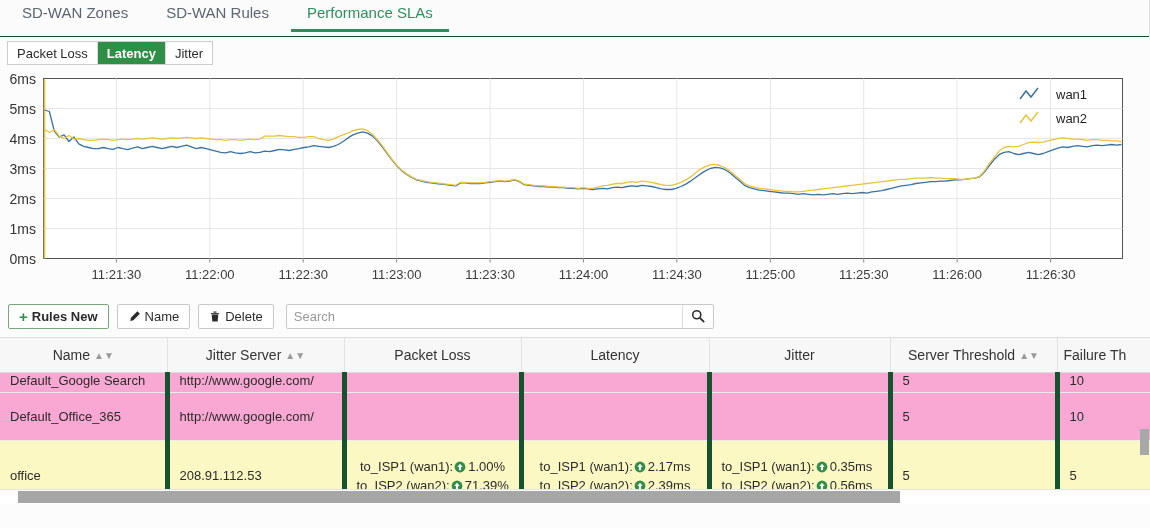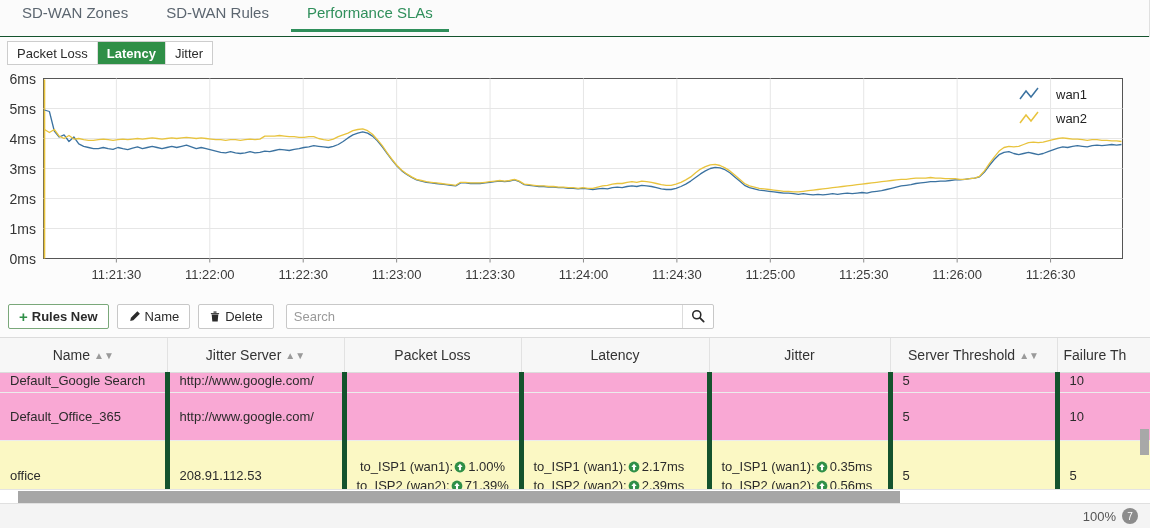--- a/index.html
+++ b/index.html
@@ -418,21 +418,21 @@
             <td class="multi" style="text-align:center">
               <div><span>to_ISP1 (wan1):</span><svg class="upic" viewBox="0 0 16 16">
                   <circle cx="8" cy="8" r="7.2" fill="#2f8f47"></circle>
                   <path d="M8 3.6l3.6 4.4H9.4v4.4H6.6V8H4.4z" fill="#ffffff"></path>
                 </svg><span>1.00%</span></div>
               <div><span>to_ISP2 (wan2):</span><svg class="upic" viewBox="0 0 16 16">
                   <circle cx="8" cy="8" r="7.2" fill="#2f8f47"></circle>
                   <path d="M8 3.6l3.6 4.4H9.4v4.4H6.6V8H4.4z" fill="#ffffff"></path>
                 </svg><span>71.39%</span></div>
             </td>
-            <td class="multi" style="text-align:left">
+            <td class="multi" style="text-align:center">
               <div><span>to_ISP1 (wan1):</span><svg class="upic" viewBox="0 0 16 16">
                   <circle cx="8" cy="8" r="7.2" fill="#2f8f47"></circle>
                   <path d="M8 3.6l3.6 4.4H9.4v4.4H6.6V8H4.4z" fill="#ffffff"></path>
                 </svg><span>2.17ms</span></div>
               <div><span>to_ISP2 (wan2):</span><svg class="upic" viewBox="0 0 16 16">
                   <circle cx="8" cy="8" r="7.2" fill="#2f8f47"></circle>
                   <path d="M8 3.6l3.6 4.4H9.4v4.4H6.6V8H4.4z" fill="#ffffff"></path>
                 </svg><span>2.39ms</span></div>
             </td>
             <td class="multi" style="text-align:left">
@@ -453,18 +453,14 @@
   </div>
 
   <div class="vscroll">
     <div class="vthumb"></div>
   </div>
 
   <div class="hscroll">
     <div class="hthumb"></div>
   </div>
 
-  <div class="statusbar">
-    <span class="zoomlvl">100%</span>
-    <span class="zoombadge">7</span>
-  </div>
 
 </div>
 
 </body></html>

